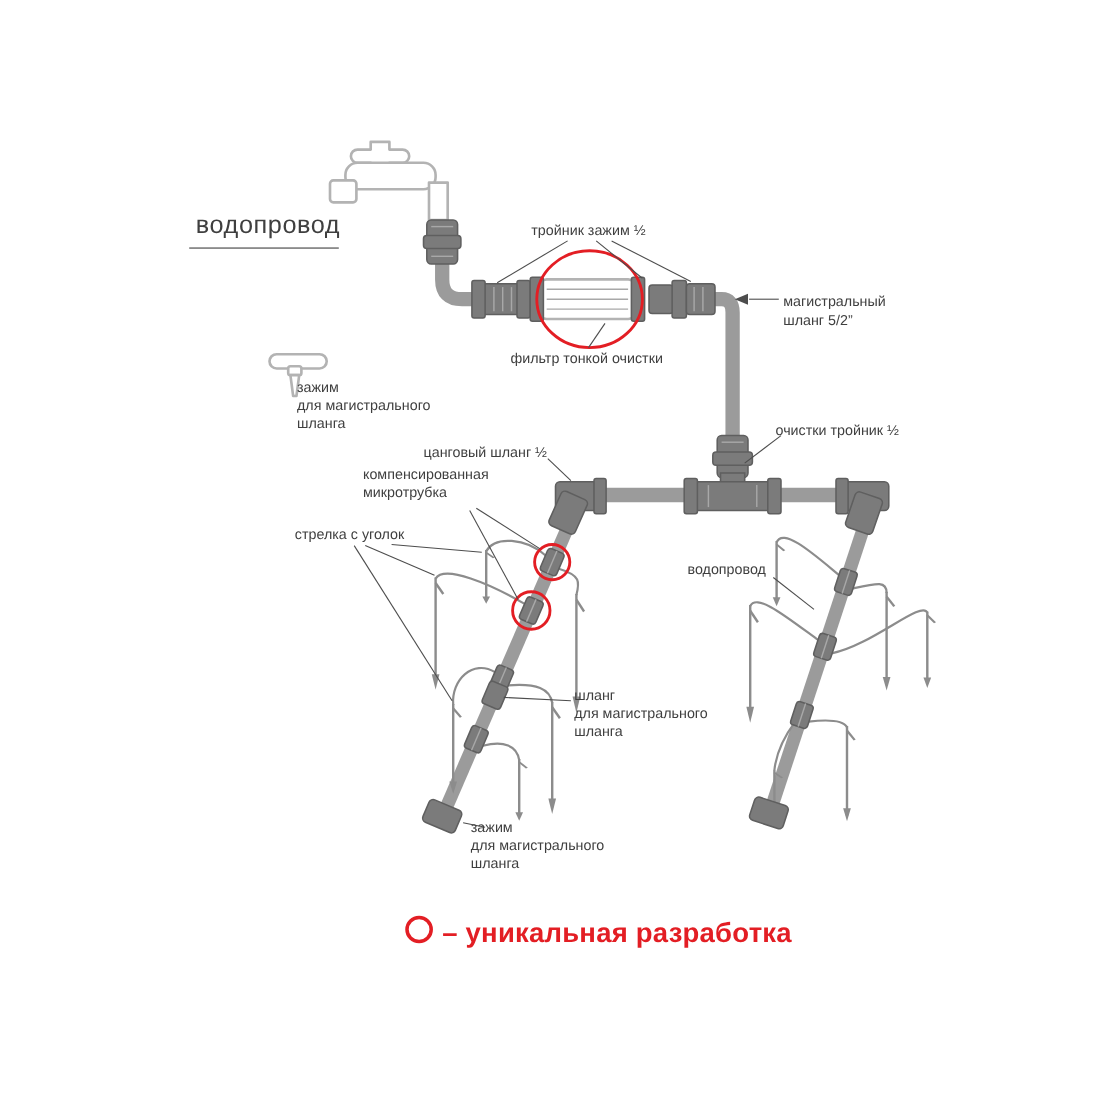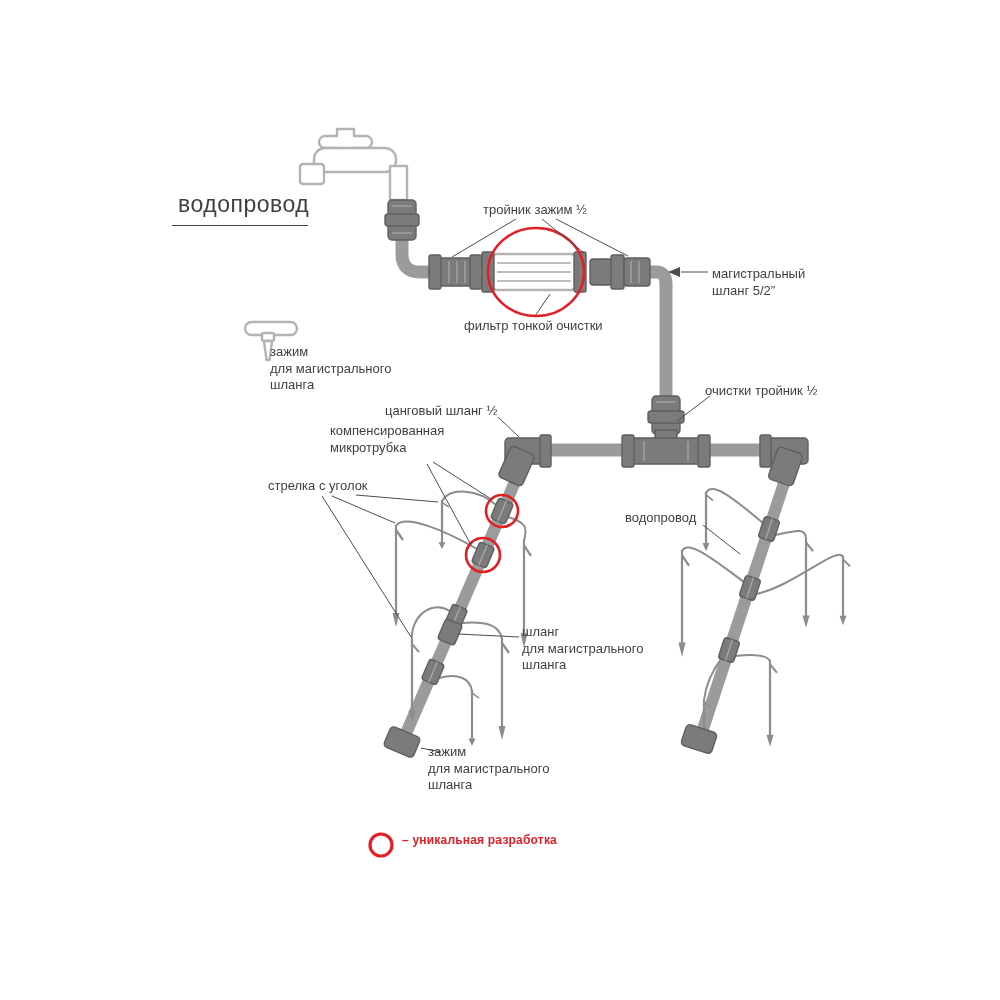--- a/index.html
+++ b/index.html
@@ -7,21 +7,21 @@
     --micro:#8c8c8c; --text:#3f3f3f; --accent-red:#e31e24; --leader:#4d4d4d;
   }
   *{margin:0;padding:0;box-sizing:border-box}
   html,body{background:#fff}
   body{width:1000px;height:1000px;font-family:"Liberation Sans","DejaVu Sans",sans-serif;color:var(--text)}
   .stage{position:relative;width:1000px;height:1000px;background:#fff;overflow:hidden}
   svg.art{position:absolute;left:0;top:0}
   .lbl{position:absolute;font-size:13px;line-height:1.27;color:var(--text);white-space:nowrap}
   .lbl div{white-space:nowrap}
   .lbl-big{font-size:23px;letter-spacing:.5px;border-bottom:1.5px solid var(--text);padding:0 4px 6px 6px;width:136px}
-  .lbl-red{font-size:12px;font-weight:bold;color:var(--accent-red);letter-spacing:.2px}
+  .lbl-red{font-size:25px;font-weight:bold;color:var(--accent-red);letter-spacing:.2px}
   
   .pipe{stroke:var(--pipe);stroke-width:13;fill:none;stroke-linecap:butt}
   .pipe-thin{stroke:var(--pipe);stroke-width:12;fill:none}
   .fitting{fill:var(--fitting);stroke:var(--fitting-dark);stroke-width:1.4}
   .rib{stroke:#a8a8a8;stroke-width:1.3;fill:none}
   .outline-part{fill:#fff;stroke:var(--outline);stroke-width:2.4;stroke-linejoin:round}
   .micro{stroke:var(--micro);stroke-width:2;fill:none}
   .stakeln{stroke:var(--micro);stroke-width:2.2;fill:none}
   .stakefill{fill:var(--micro)}
   .leader{stroke:var(--leader);stroke-width:1;fill:none}

